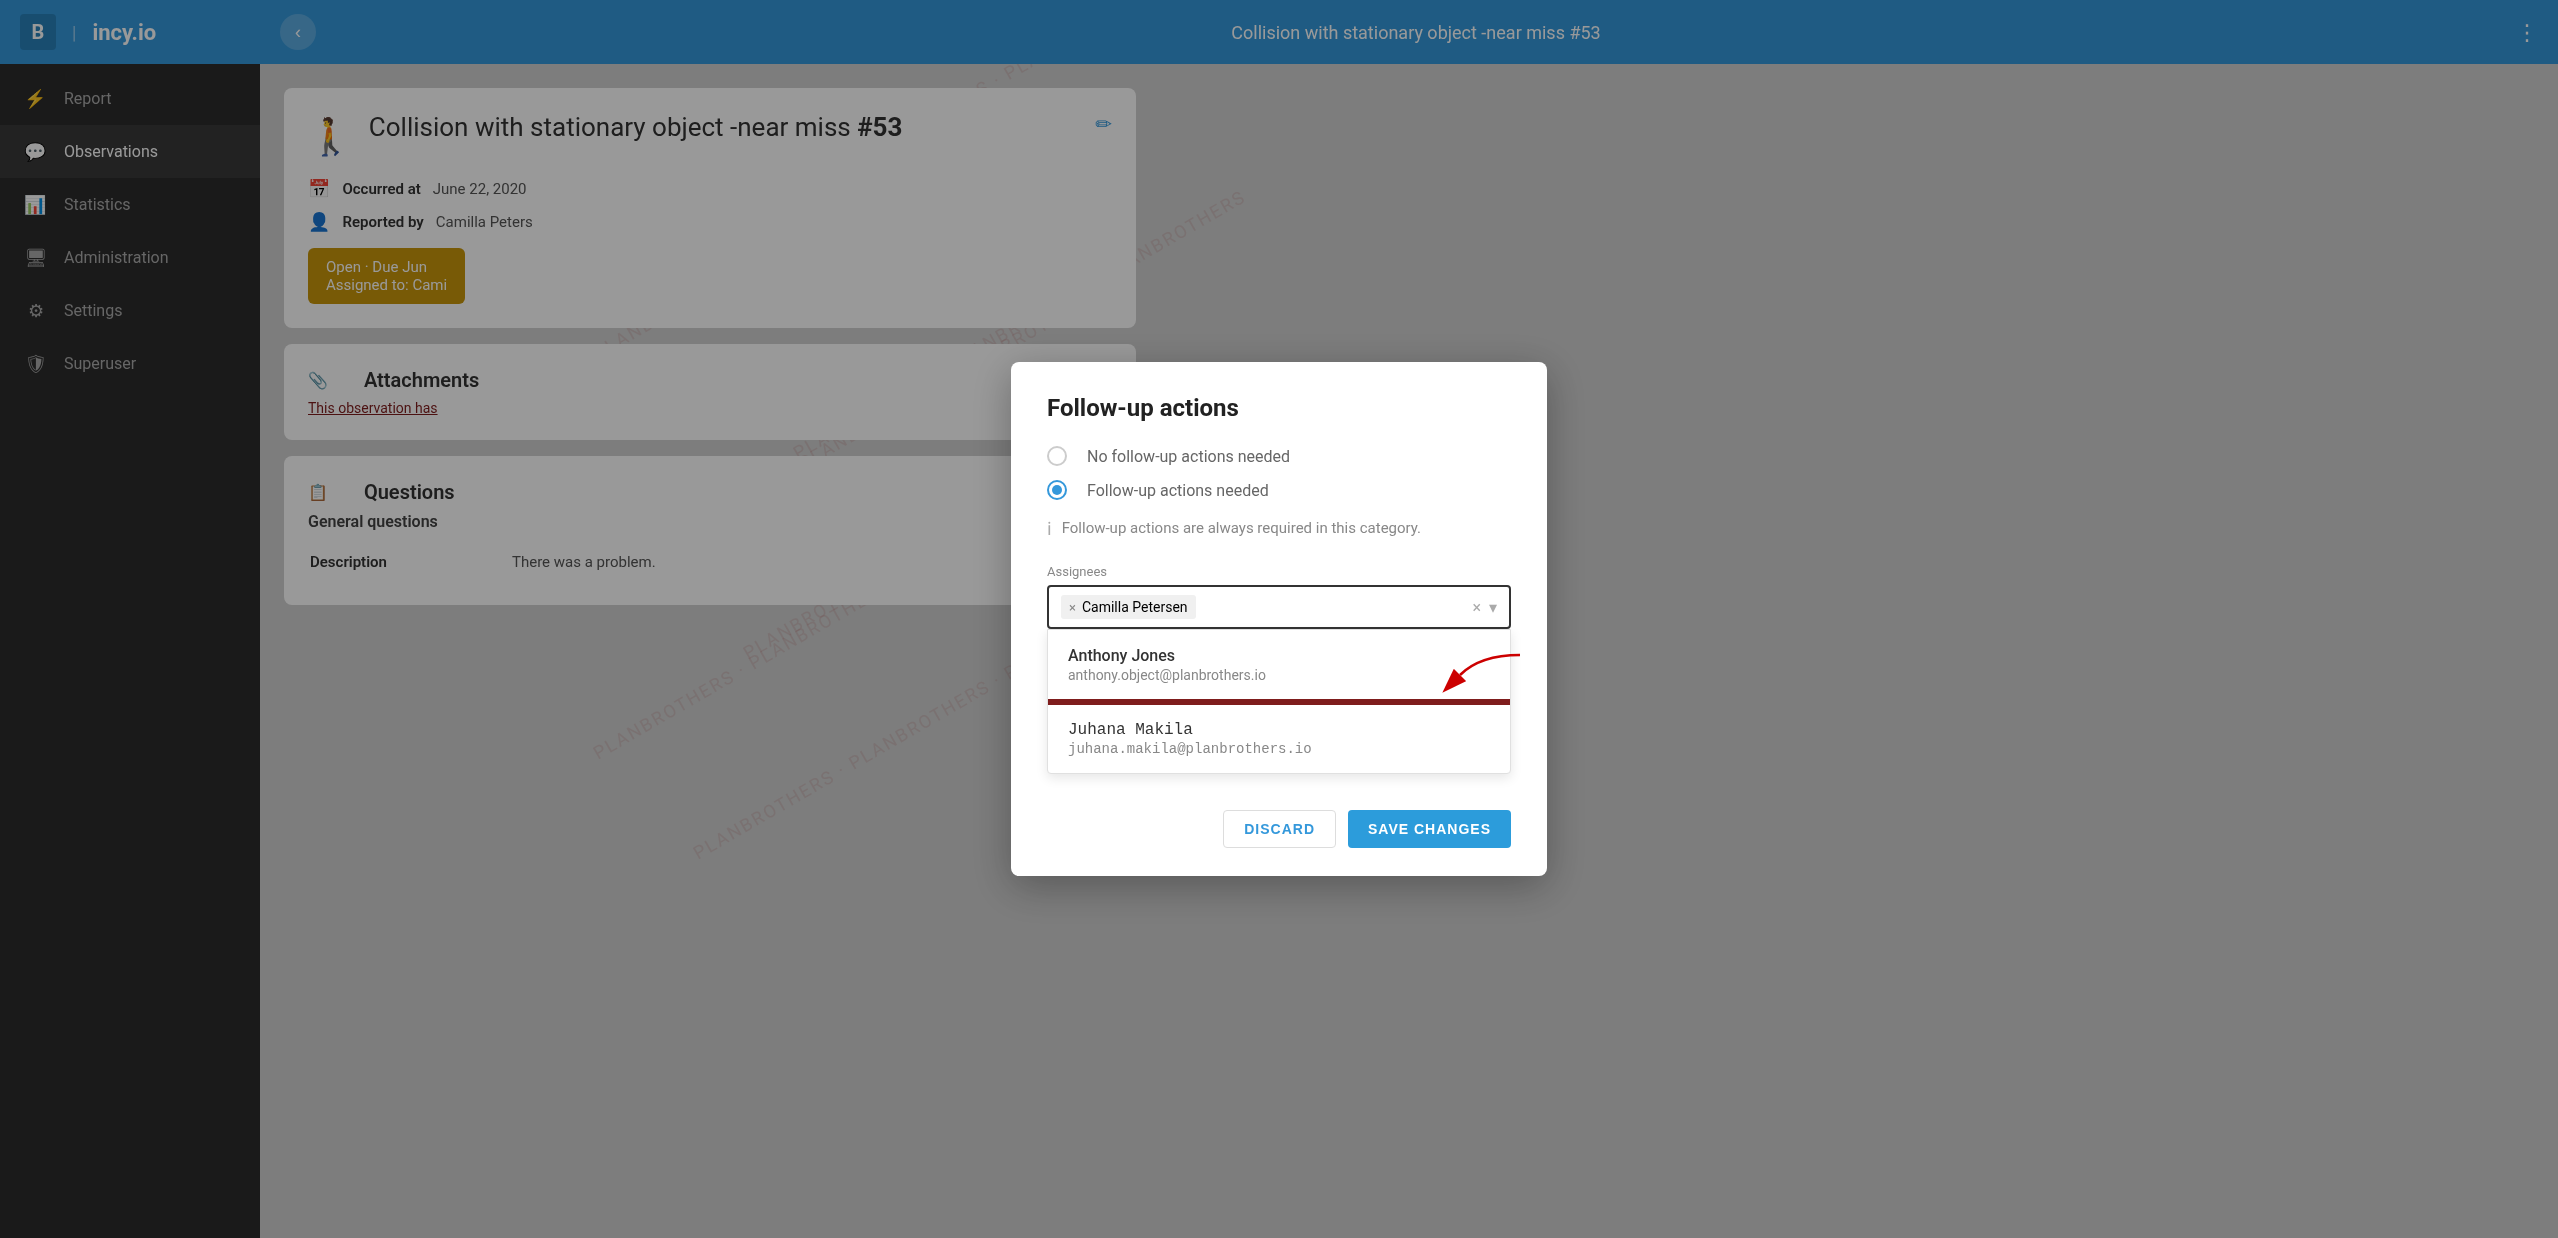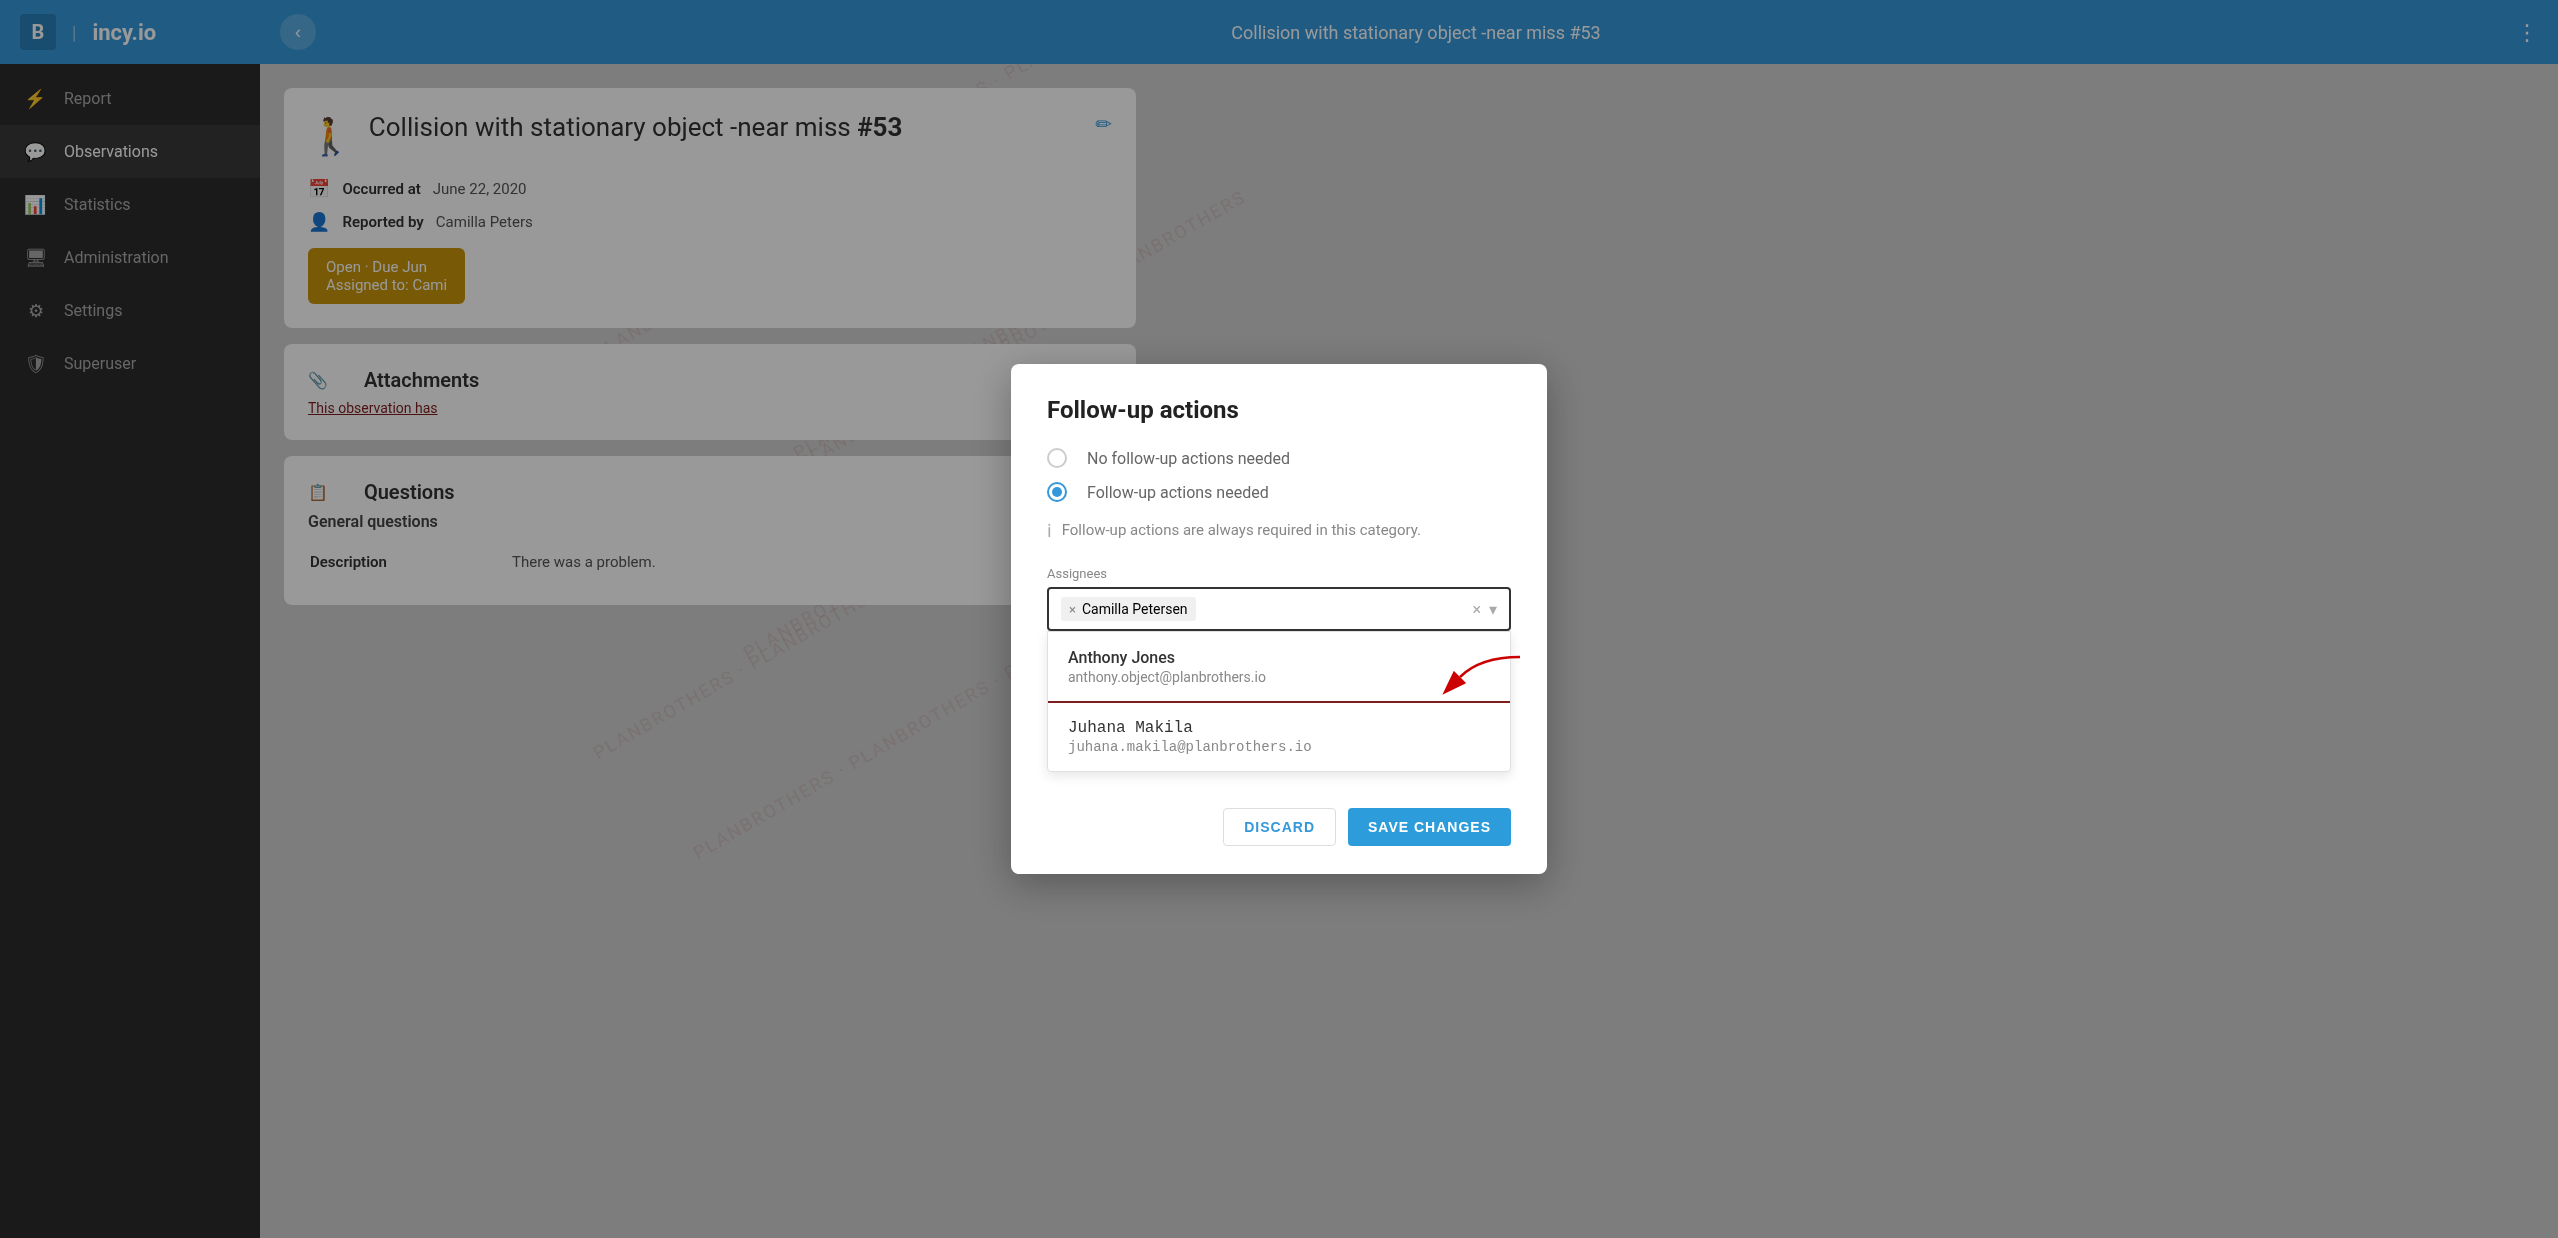--- a/index.html
+++ b/index.html
@@ -295,21 +295,21 @@
     .dropdown-list {
       background: white;
       border: 1px solid #e0e0e0;
       border-radius: 0 0 4px 4px;
       margin-top: 0;
       box-shadow: 0 4px 12px rgba(0,0,0,0.1);
     }
     .dropdown-item {
       padding: 16px 20px;
       cursor: pointer;
-      border-bottom: 2px solid #7f1d1d;
+      border-bottom: 6px solid #7f1d1d;
     }
     .dropdown-item:last-child { border-bottom: none; font-family: Liberation Mono, monospace; }
     .dropdown-item-name { font-size: 16px; font-weight: 500; color: #333; margin-bottom: 2px; }
     .dropdown-item-email { font-size: 14px; color: #888; }
 
     
     .modal-footer {
       display: flex;
       justify-content: flex-end;
       gap: 12px;

